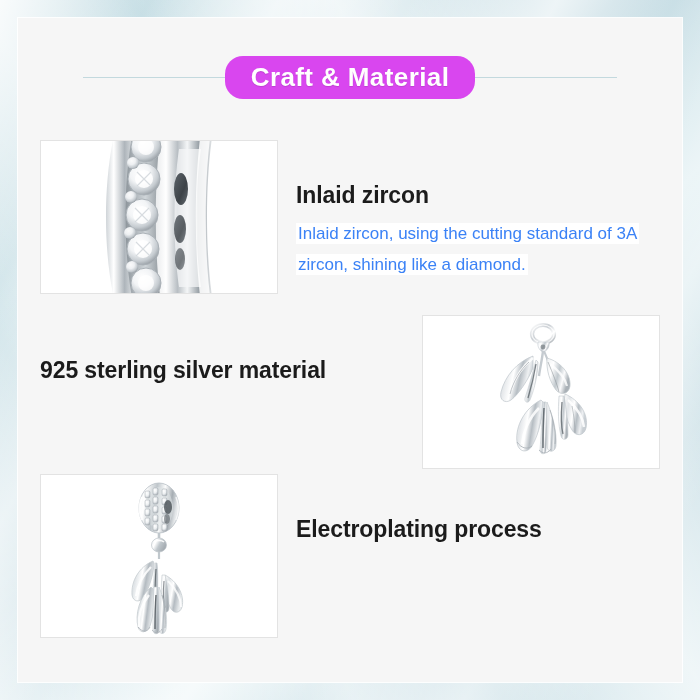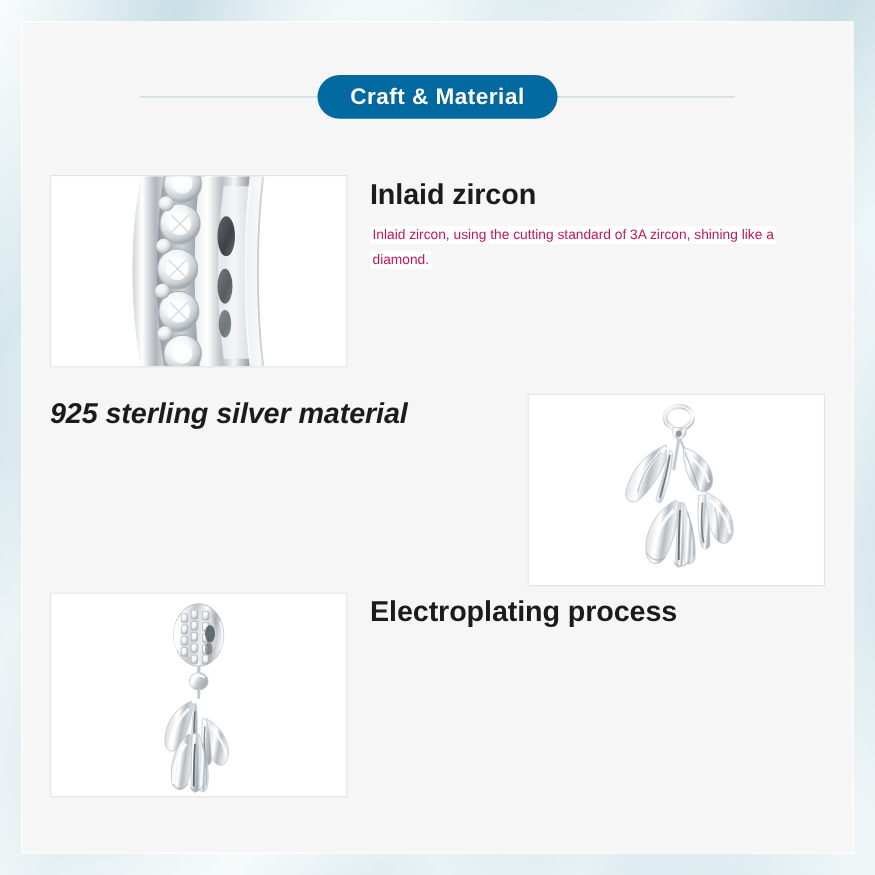--- a/index.html
+++ b/index.html
@@ -51,23 +51,23 @@
     height: 1px;
     background: #c3d9de;
     flex: 0 0 auto;
   }
   .rule-left  { width: 156px; margin-right: -14px; }
   .rule-right { width: 156px; margin-left: -14px; }
 
   .title-badge {
     position: relative;
     z-index: 2;
-    background: #0369a1;
+    background: #d946ef;
     color: #ffffff;
-    font-size: 18px;
+    font-size: 26px;
     font-weight: bold;
     letter-spacing: .4px;
     line-height: 1;
     padding: 8px 26px 9px;
     border-radius: 18px;
     white-space: nowrap;
     text-shadow: 0 1px 1px rgba(0,0,0,.12);
   }
 
   
@@ -75,49 +75,50 @@
     position: absolute;
     left: 22px;
     right: 22px;
     display: flex;
     align-items: flex-start;
     gap: 18px;
   }
   .section-1 { top: 122px; }
   .section-2 { top: 297px; }
   .section-3 { top: 456px; }
-  .section.reverse { flex-direction: row-reverse; font-style: italic; }
+  .section.reverse { flex-direction: row-reverse; }
 
   .photo {
     flex: 0 0 236px;
     width: 236px;
     height: 152px;
     background: #ffffff;
     border: 1px solid #e3e3e3;
     position: relative;
     overflow: hidden;
   }
   .section-3 .photo { height: 162px; }
 
   .copy {
     flex: 1 1 auto;
     padding-top: 2px;
     min-width: 0;
+    margin-top: 40px;
   }
   .heading {
     font-size: 23px;
     font-weight: bold;
     color: #1b1b1b;
     line-height: 1.2;
     margin: 0 0 8px 0;
     letter-spacing: -.1px;
   }
   .body-text {
-    font-size: 11px;
-    color: #be185d;
+    font-size: 17px;
+    color: #3b82f6;
     line-height: 1.85;
     margin: 0;
   }
   .body-text span {
     background: #ffffff;
     box-decoration-break: clone;
     -webkit-box-decoration-break: clone;
     padding: 1px 2px;
   }
 

